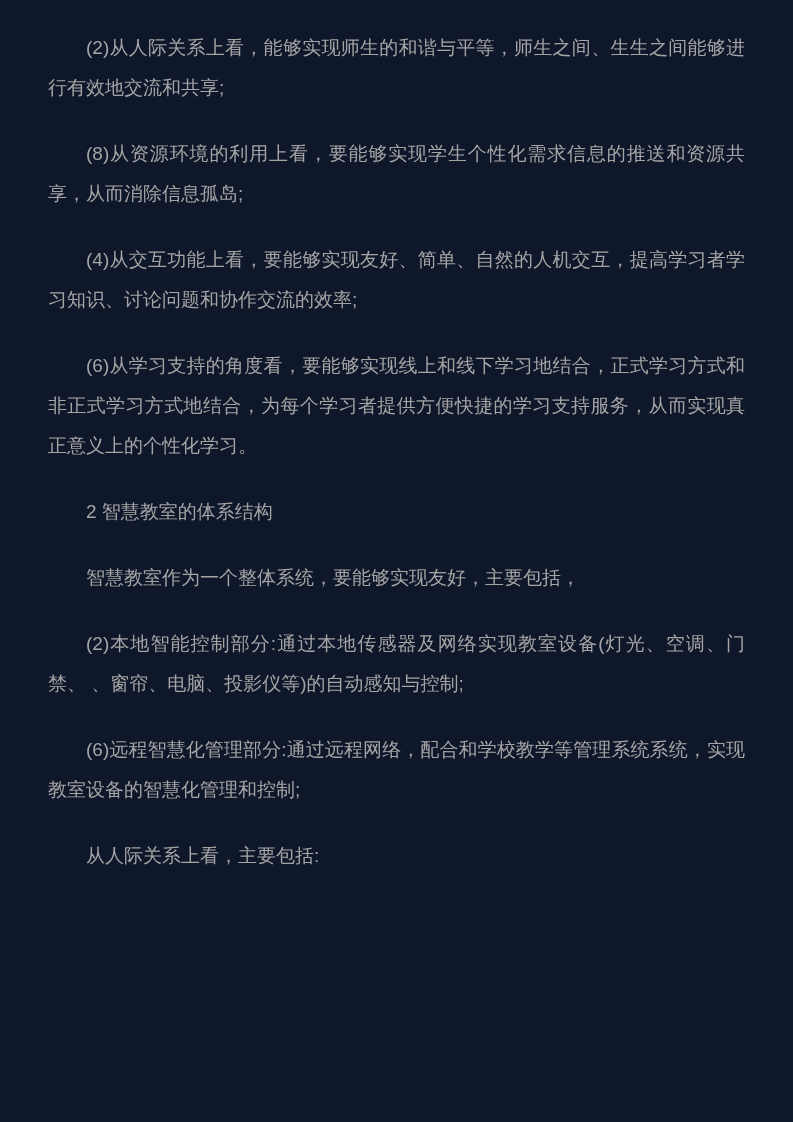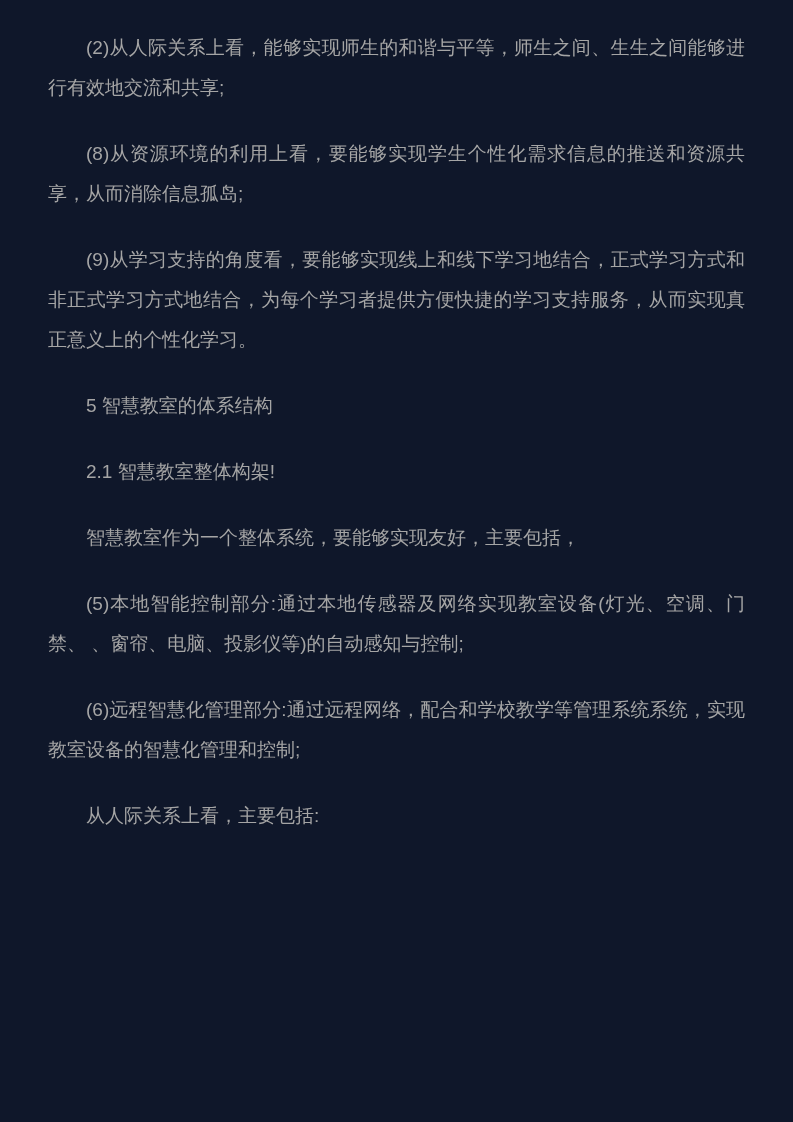--- a/index.html
+++ b/index.html
@@ -29,20 +29,20 @@
   .heading {
     text-align: left;
   }
 </style>
 </head>
 <body>
 
 <div class="page">
   <p class="para">(2)从人际关系上看，能够实现师生的和谐与平等，师生之间、生生之间能够进行有效地交流和共享;</p>
   <p class="para">(8)从资源环境的利用上看，要能够实现学生个性化需求信息的推送和资源共享，从而消除信息孤岛;</p>
-  <p class="para">(9)从学习支持的角度看，要能够实现线上和线下学习地结合，正式学习方式和非正式学习方式地结合，为每个学习者提供方便快捷的学习支持服务，从而实现真正意义上的个性化学习。</p>
-  <p class="para heading">5 智慧教室的体系结构</p>
-  <p class="para heading">2.1 智慧教室整体构架!</p>
+  <p class="para">(4)从交互功能上看，要能够实现友好、简单、自然的人机交互，提高学习者学习知识、讨论问题和协作交流的效率;</p>
+  <p class="para">(6)从学习支持的角度看，要能够实现线上和线下学习地结合，正式学习方式和非正式学习方式地结合，为每个学习者提供方便快捷的学习支持服务，从而实现真正意义上的个性化学习。</p>
+  <p class="para heading">2 智慧教室的体系结构</p>
   <p class="para">智慧教室作为一个整体系统，要能够实现友好，主要包括，</p>
-  <p class="para">(5)本地智能控制部分:通过本地传感器及网络实现教室设备(灯光、空调、门禁、 、窗帘、电脑、投影仪等)的自动感知与控制;</p>
+  <p class="para">(2)本地智能控制部分:通过本地传感器及网络实现教室设备(灯光、空调、门禁、 、窗帘、电脑、投影仪等)的自动感知与控制;</p>
   <p class="para">(6)远程智慧化管理部分:通过远程网络，配合和学校教学等管理系统系统，实现教室设备的智慧化管理和控制;</p>
   <p class="para">从人际关系上看，主要包括:</p>
 </div>
 
 </body></html>

